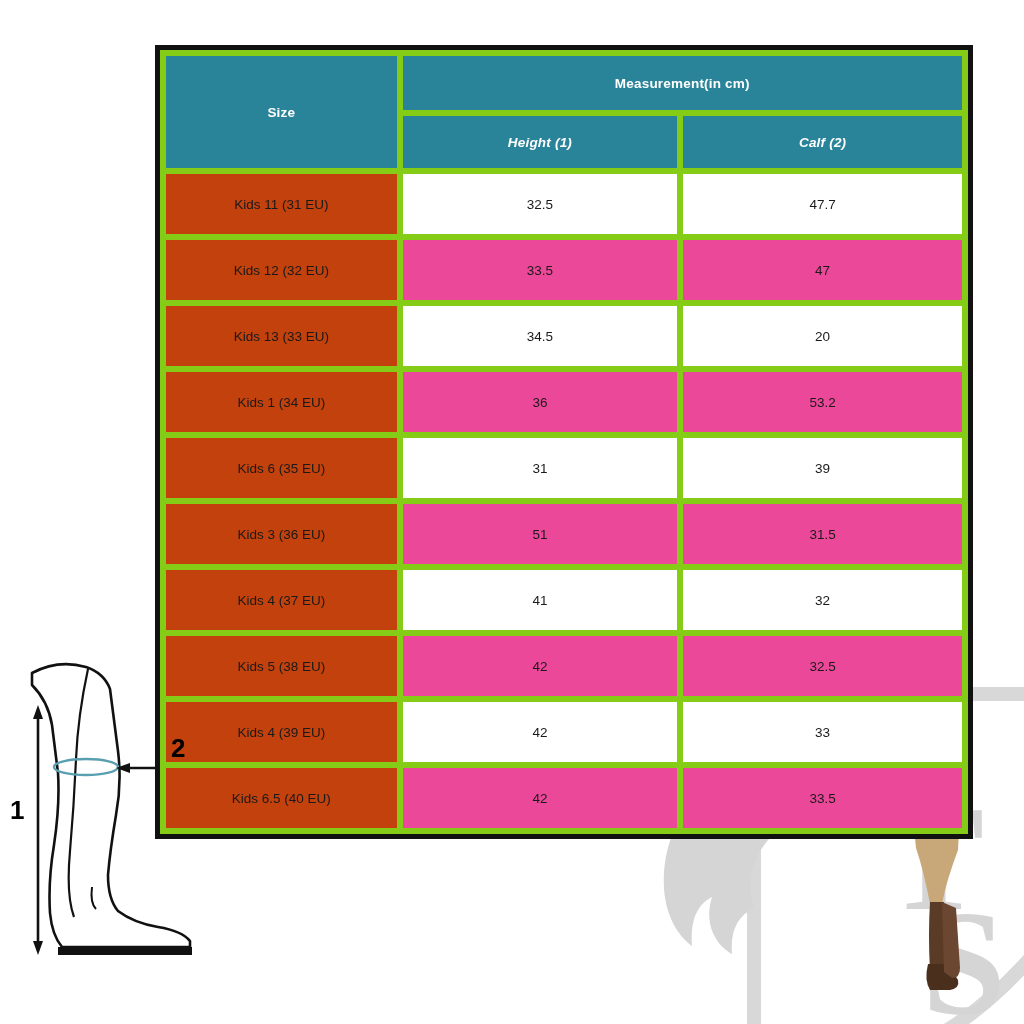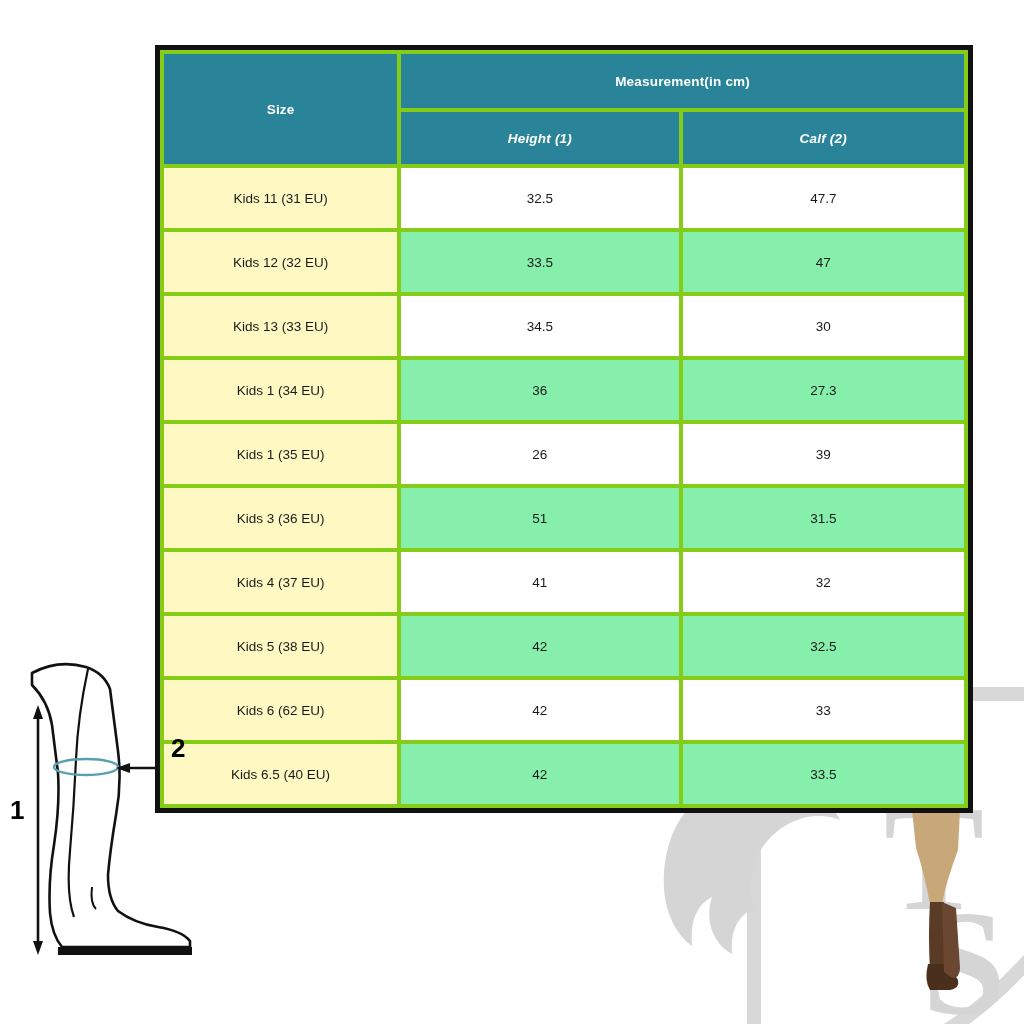--- a/index.html
+++ b/index.html
@@ -46,21 +46,21 @@
     box-sizing: border-box;
     background: #ffffff;
   }
   table.size-chart {
     border-collapse: collapse;
     width: 100%;
     table-layout: fixed;
   }
   table.size-chart th,
   table.size-chart td {
-    border: 4px solid #84cc16;
+    border: 6px solid #84cc16;
     text-align: center;
     vertical-align: middle;
     font-size: 13.5px;
   }
   th.head-teal {
     background: #2a8499;
     color: #ffffff;
     font-weight: bold;
     letter-spacing: .2px;
   }
@@ -69,32 +69,32 @@
   }
   th.meas-head {
     height: 52px;
     font-size: 14.5px;
   }
   th.sub-head {
     height: 50px;
     font-style: italic;
   }
   td.size-cell {
-    background: #fef9c3;
+    background: #c2410c;
     height: 58px;
     font-weight: normal;
     color: #1a1a1a;
     border-radius: 9px;
   }
   td.val-cell {
     background: #ffffff;
     height: 58px;
   }
   tr.alt td.val-cell {
-    background: #86efac;
+    background: #ec4899;
   }
   col.c-size { width: 29.5%; }
   col.c-h    { width: 35%; }
   col.c-c    { width: 35.5%; }
 
   
   .boot-diagram {
     position: absolute;
     left: 0px;
     top: 655px;
@@ -181,49 +181,49 @@
           <td class="val-cell">47.7</td>
         </tr>
         <tr class="alt">
           <td class="size-cell">Kids 12 (32 EU)</td>
           <td class="val-cell">33.5</td>
           <td class="val-cell">47</td>
         </tr>
         <tr>
           <td class="size-cell">Kids 13 (33 EU)</td>
           <td class="val-cell">34.5</td>
-          <td class="val-cell">30</td>
+          <td class="val-cell">20</td>
         </tr>
         <tr class="alt">
           <td class="size-cell">Kids 1 (34 EU)</td>
           <td class="val-cell">36</td>
-          <td class="val-cell">27.3</td>
-        </tr>
-        <tr>
-          <td class="size-cell">Kids 1 (35 EU)</td>
-          <td class="val-cell">26</td>
+          <td class="val-cell">53.2</td>
+        </tr>
+        <tr>
+          <td class="size-cell">Kids 6 (35 EU)</td>
+          <td class="val-cell">31</td>
           <td class="val-cell">39</td>
         </tr>
         <tr class="alt">
           <td class="size-cell">Kids 3 (36 EU)</td>
           <td class="val-cell">51</td>
           <td class="val-cell">31.5</td>
         </tr>
         <tr>
           <td class="size-cell">Kids 4 (37 EU)</td>
           <td class="val-cell">41</td>
           <td class="val-cell">32</td>
         </tr>
         <tr class="alt">
           <td class="size-cell">Kids 5 (38 EU)</td>
           <td class="val-cell">42</td>
           <td class="val-cell">32.5</td>
         </tr>
         <tr>
-          <td class="size-cell">Kids 6 (62 EU)</td>
+          <td class="size-cell">Kids 4 (39 EU)</td>
           <td class="val-cell">42</td>
           <td class="val-cell">33</td>
         </tr>
         <tr class="alt">
           <td class="size-cell">Kids 6.5 (40 EU)</td>
           <td class="val-cell">42</td>
           <td class="val-cell">33.5</td>
         </tr>
       </tbody>
   </table>

